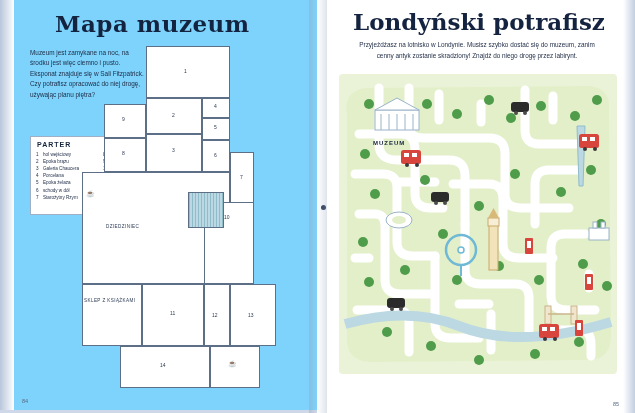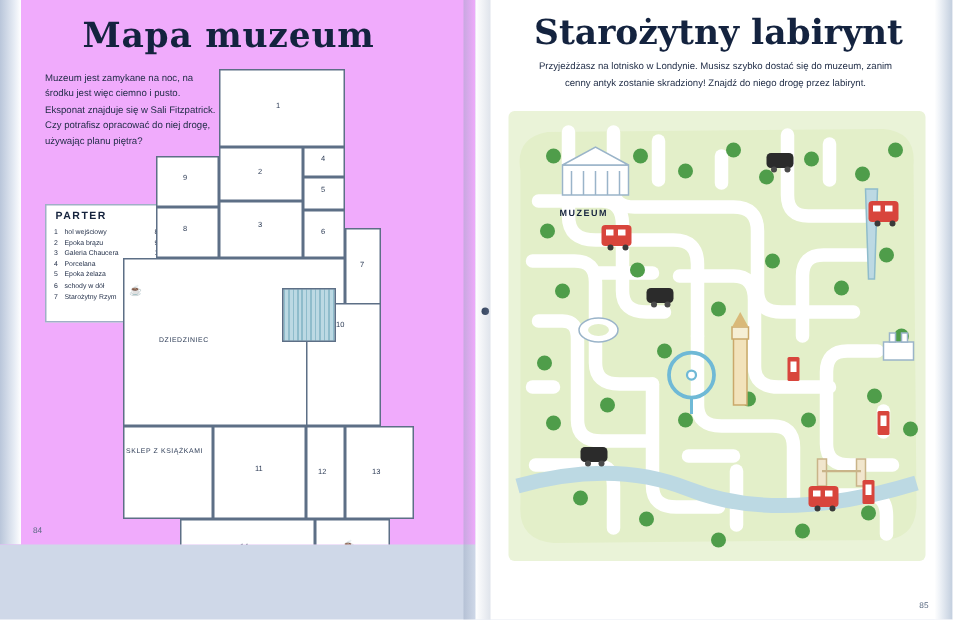--- a/index.html
+++ b/index.html
@@ -9,22 +9,22 @@
     background:#cfd8e8;
     overflow:hidden;
   }
   #spread{
     position:relative;width:635px;height:413px;
     display:flex;
   }
   
   .page-left{
     position:relative;
-    width:317px;height:363px;
-    background:#f0abfc;
+    width:317px;height:410px;
+    background:#7dd3fc;
     box-sizing:border-box;
     padding:16px;
     overflow:hidden;
   }
   .page-left:before{
     content:"";position:absolute;left:0;top:0;bottom:0;width:14px;
     background:linear-gradient(to right,#b9c6da,#e8edf5 70%,#ffffff);
   }
   .page-right{
     position:relative;
@@ -255,21 +255,21 @@
       <div class="rnum" style="left:62px;top:74px;">9</div>
 
       <div class="hatch" style="left:128px;top:150px;width:34px;height:34px;"></div>
     </div>
 
     <div class="folio" style="left:22px;">84</div>
   </div>
 
   <div class="page-right">
 
-    <div class="title-right">Starożytny labirynt</div>
+    <div class="title-right">Londyński potrafisz</div>
     <div class="intro-right">Przyjeżdżasz na lotnisko w Londynie. Musisz szybko dostać się do muzeum, zanim cenny antyk zostanie skradziony! Znajdź do niego drogę przez labirynt.</div>
 
     <div class="dot-left"></div>
 
     <div class="maze-wrap">
       <div class="maze-bg"></div>
 
       <svg width="278" height="300" viewBox="0 0 278 300" style="position:absolute;left:0;top:0;">
 
         <path d="M8 40 Q4 18 26 14 L250 12 Q272 14 270 36 L272 262 Q272 286 248 286 L30 288 Q6 286 8 262 Z" fill="#e3efc9" stroke="none"></path>

